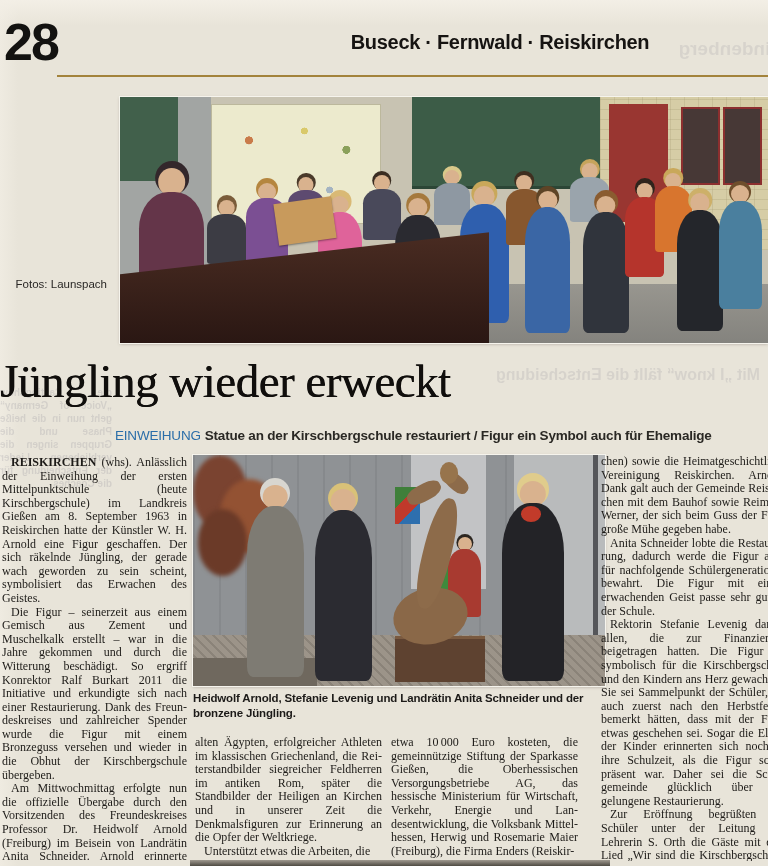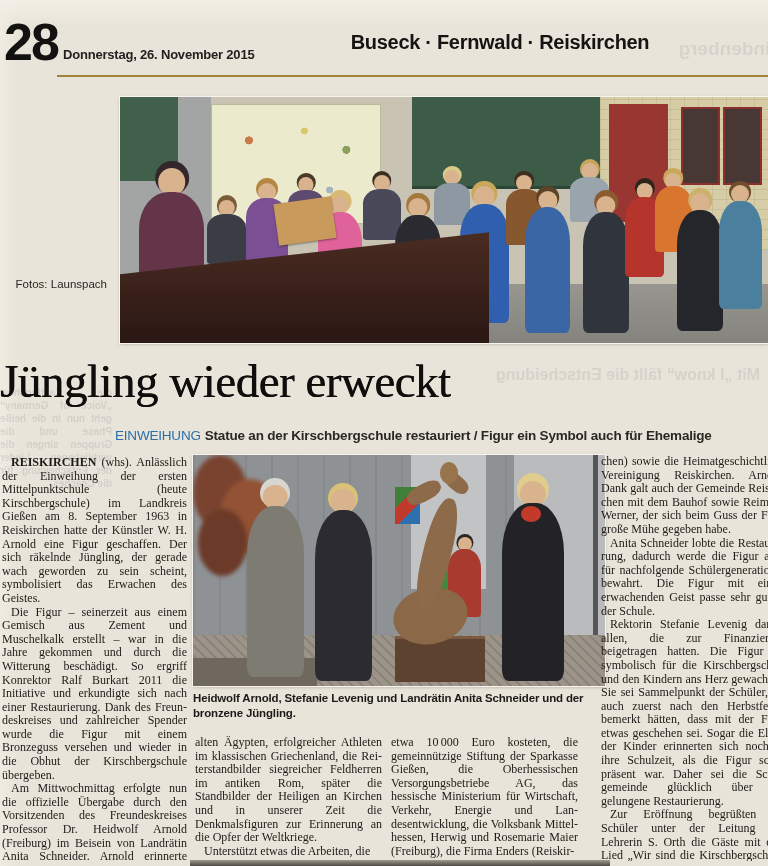--- a/index.html
+++ b/index.html
@@ -101,21 +101,20 @@
   
   .bottom-strip{position:absolute;left:190px;top:860px;width:420px;height:6px;
     background:linear-gradient(#a09a90,#4e4a42);}
 </style>
 </head>
 <body>
 
 <div class="page">
 
   <div class="page-number">28</div>
-  <div class="date-line">Donnerstag, 26. November 2015</div>
   <div class="gold-rule"></div>
   <div class="region-title">Buseck · Fernwald · Reiskirchen</div>
 
   <div class="ghost ghost-masthead">Lindenberg</div>
   <div class="ghost ghost-headline">Mit „I know“ fällt die Entscheidung</div>
   <div class="ghost ghost-left-margin">die Castingshow „Voice of Germany“ geht nun in die heiße Phase und die Gruppen singen die verbliebenen Lieder der Entscheidung für die Coaches</div>
 
   <div class="photo photo-top">
     <div class="layer p1-graywall"></div>
     <div class="layer p1-board-left"></div>

